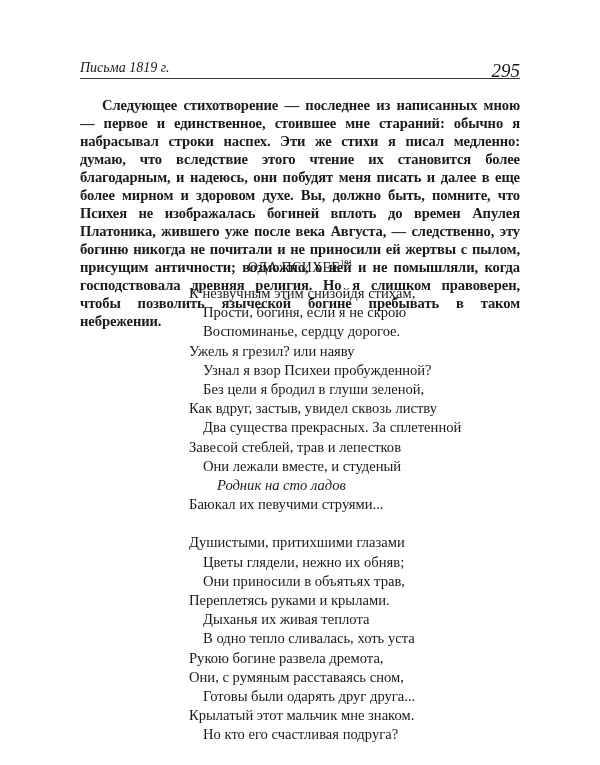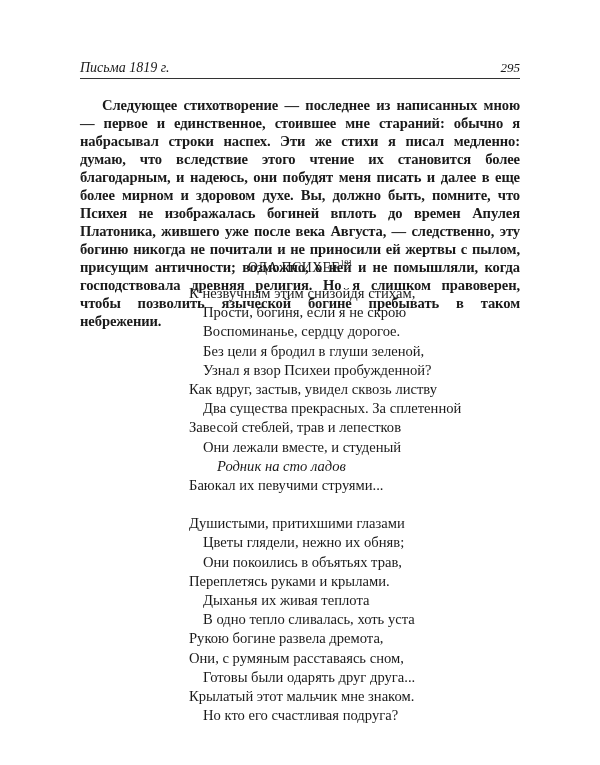--- a/index.html
+++ b/index.html
@@ -3,21 +3,21 @@
   <meta charset="utf-8">
   <style>
     html, body { margin: 0; padding: 0; background: #ffffff; }
     body { width: 600px; height: 765px; position: relative; overflow: hidden;
            font-family: "Liberation Serif", "DejaVu Serif", serif; color: #1a1a1a; }
     .page { position: absolute; left: 80px; top: 0; width: 440px; }
     .running-head { position: absolute; top: 58px; left: 0; width: 440px; height: 20px;
                     border-bottom: 1.5px solid #333; }
     .running-title { position: absolute; left: 0; right: 0; text-align: left; top: 2px;
                      font-style: italic; font-size: 14px; }
-    .page-number { position: absolute; right: 0; top: 2px; font-style: italic; font-size: 13px; }
+    .page-number { position: absolute; right: 0; top: 2px; font-style: italic; font-size: 19px; }
     .prose { position: absolute; top: 96px; left: 0; width: 440px; font-size: 14.6px;
              line-height: 18px; text-align: justify; text-indent: 22px; margin: 0;
              letter-spacing: -0.1px; font-weight: bold; }
     .poem-title { position: absolute; top: 259px; left: 0; width: 440px; text-align: center;
                   font-size: 14px; letter-spacing: 0.3px; }
     .poem-title sup { font-size: 8px; vertical-align: 6px; letter-spacing: 0; margin-top: 20px; }
     .poem { position: absolute; top: 284px; left: 109px; width: 320px; font-size: 14.6px;
             line-height: 19.2px; }
     .line { white-space: nowrap; height: 19.2px; }
     .i1 { padding-left: 14px; }
@@ -34,32 +34,33 @@
   </div>
 
   <p class="prose">Следующее стихотворение — последнее из написанных мною — первое и единственное, стоившее мне стараний: обычно я набрасывал строки наспех. Эти же стихи я писал медленно: думаю, что вследствие этого чтение их становится более благодарным, и надеюсь, они побудят меня писать и далее в еще более мирном и здоровом духе. Вы, должно быть, помните, что Психея не изображалась богиней вплоть до времен Апулея Платоника, жившего уже после века Августа, — следственно, эту богиню никогда не почитали и не приносили ей жертвы с пылом, присущим античности; возможно, о ней и не помышляли, когда господствовала древняя религия. Но я слишком правоверен, чтобы позволить языческой богине пребывать в таком небрежении.</p>
 
   <div class="poem-title"><span>ОДА ПСИХЕЕ</span><sup>101</sup></div>
 
   <div class="poem" id="poem">
       <div class="line">К незвучным этим снизойдя стихам,</div>
       <div class="line i1">Прости, богиня, если я не скрою</div>
       <div class="line i1">Воспоминанье, сердцу дорогое.</div>
+      <div class="line">Ужель я грезил? или наяву</div>
+      <div class="line i1">Узнал я взор Психеи пробужденной?</div>
       <div class="line i1">Без цели я бродил в глуши зеленой,</div>
-      <div class="line i1">Узнал я взор Психеи пробужденной?</div>
       <div class="line">Как вдруг, застыв, увидел сквозь листву</div>
       <div class="line i1">Два существа прекрасных. За сплетенной</div>
       <div class="line">Завесой стеблей, трав и лепестков</div>
       <div class="line i1">Они лежали вместе, и студеный</div>
       <div class="line i2">Родник на сто ладов</div>
       <div class="line">Баюкал их певучими струями...</div>
       <div class="gap"></div>
       <div class="line">Душистыми, притихшими глазами</div>
       <div class="line i1">Цветы глядели, нежно их обняв;</div>
-      <div class="line i1">Они покоились в объятьях трав,</div>
+      <div class="line i1">Они приносили в объятьях трав,</div>
       <div class="line">Переплетясь руками и крылами.</div>
       <div class="line i1">Дыханья их живая теплота</div>
       <div class="line i1">В одно тепло сливалась, хоть уста</div>
       <div class="line">Рукою богине развела дремота,</div>
       <div class="line">Они, с румяным расставаясь сном,</div>
       <div class="line i1">Готовы были одарять друг друга...</div>
       <div class="line">Крылатый этот мальчик мне знаком.</div>
       <div class="line i1">Но кто его счастливая подруга?</div>
     </div>
 </div>

